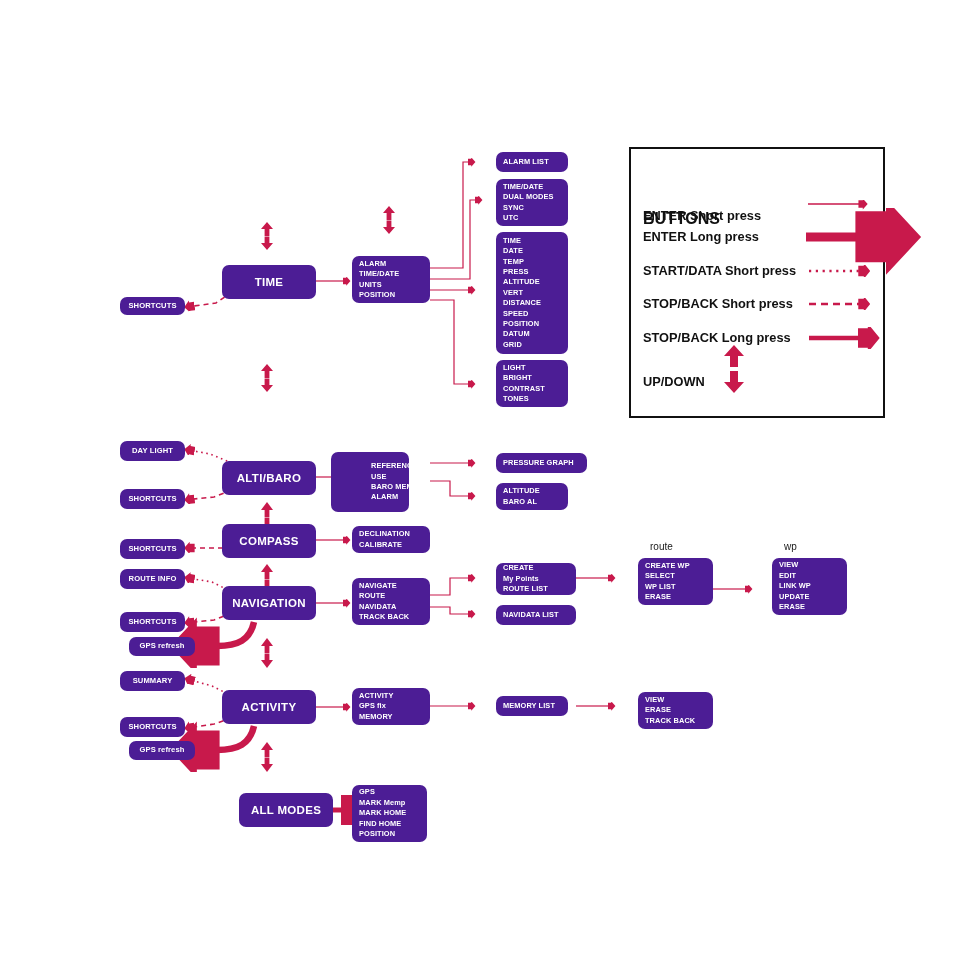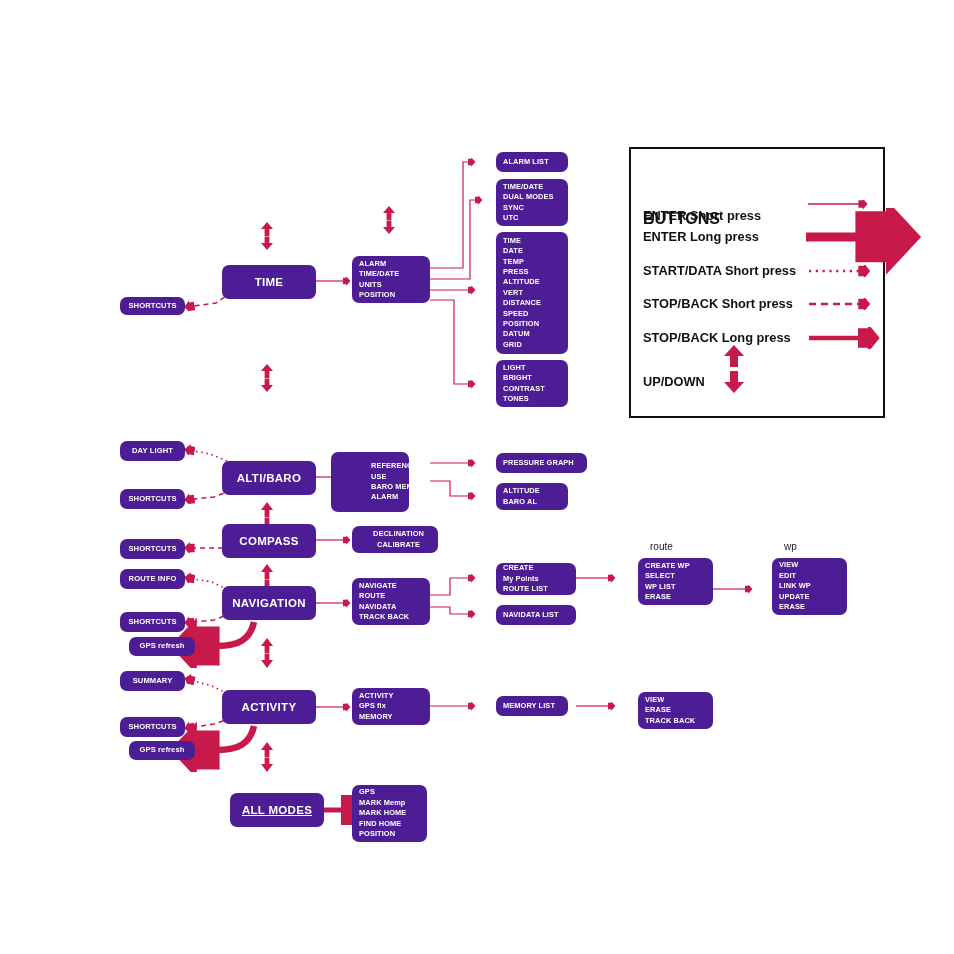--- a/index.html
+++ b/index.html
@@ -256,21 +256,21 @@
   <div class="ln">ALTITUDE</div>
   <div class="ln">BARO AL</div>
 </div>
 
 <div class="node center lab" style="left:120px;top:539px;width:65px;height:20px;">
   <div class="ln">SHORTCUTS</div>
 </div>
 <div class="node center title" style="left:222px;top:524px;width:94px;height:34px;">
   <div class="ln">COMPASS</div>
 </div>
-<div class="node pad" style="left:352px;top:526px;width:86px;height:27px;align-items:center;">
+<div class="node pad" style="left:352px;top:526px;width:78px;height:27px;">
   <div class="ln">DECLINATION</div>
   <div class="ln">CALIBRATE</div>
 </div>
 
 <div class="node center lab" style="left:120px;top:569px;width:65px;height:20px;">
   <div class="ln">ROUTE INFO</div>
 </div>
 <div class="node center lab" style="left:120px;top:612px;width:65px;height:20px;">
   <div class="ln">SHORTCUTS</div>
 </div>
@@ -331,21 +331,21 @@
 </div>
 <div class="node pad" style="left:496px;top:696px;width:72px;height:20px;">
   <div class="ln">MEMORY LIST</div>
 </div>
 <div class="node pad" style="left:638px;top:692px;width:75px;height:37px;">
   <div class="ln">VIEW</div>
   <div class="ln">ERASE</div>
   <div class="ln">TRACK BACK</div>
 </div>
 
-<div class="node center title" style="left:230px;top:793px;width:94px;height:34px;text-decoration:underline;">
+<div class="node center title" style="left:239px;top:793px;width:94px;height:34px;">
   <div class="ln">ALL MODES</div>
 </div>
 <div class="node pad mixed" style="left:352px;top:785px;width:75px;height:57px;">
   <div class="ln">GPS</div>
   <div class="ln">MARK Memp</div>
   <div class="ln">MARK HOME</div>
   <div class="ln">FIND HOME</div>
   <div class="ln">POSITION</div>
 </div>
 

